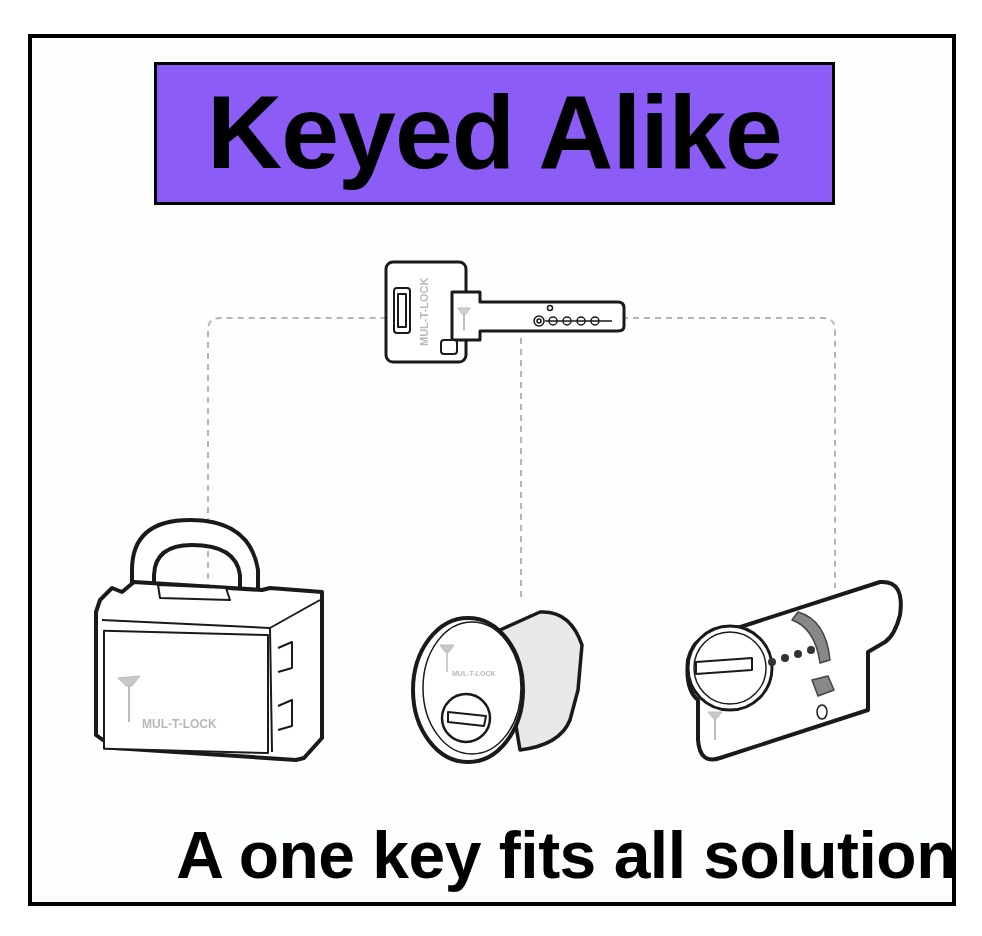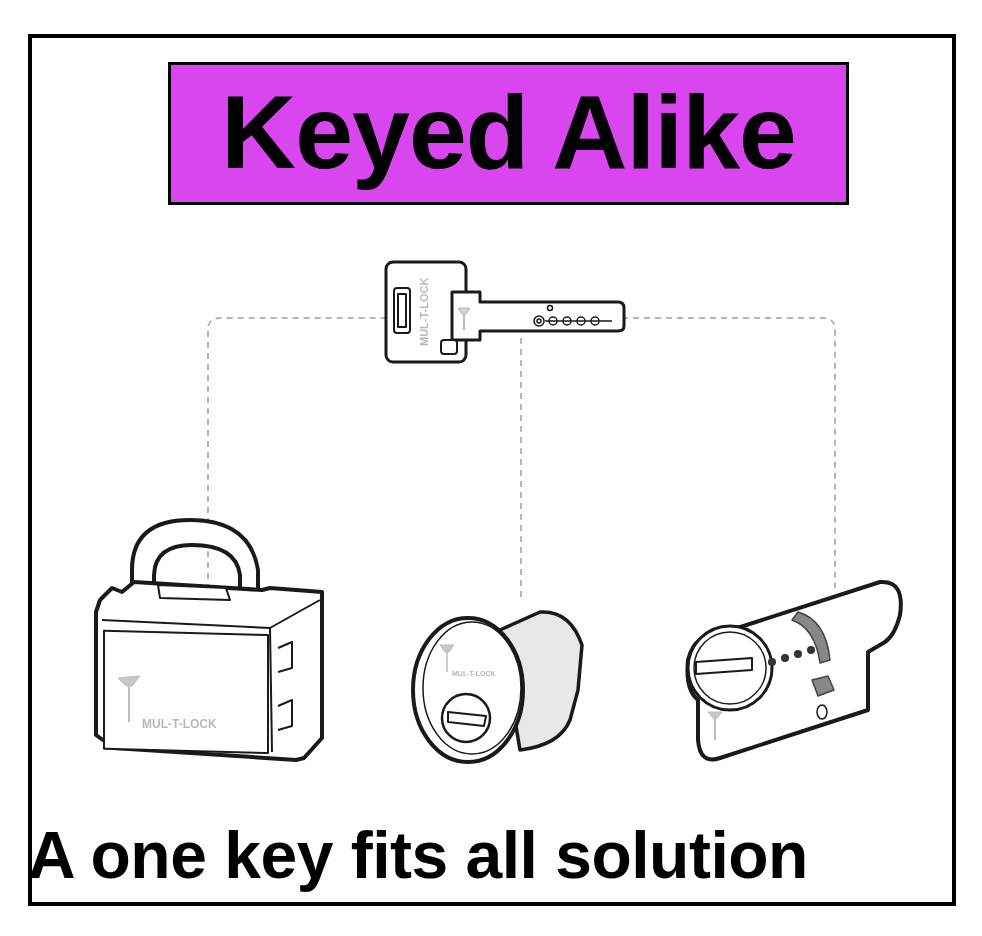--- a/index.html
+++ b/index.html
@@ -3,31 +3,31 @@
   <meta charset="utf-8">
   <style>
     html, body { margin: 0; padding: 0; background: #ffffff; }
     body { width: 982px; height: 936px; position: relative; overflow: hidden; font-family: "Liberation Sans", sans-serif; }
     .outer-frame {
       position: absolute; left: 28px; top: 34px; width: 920px; height: 864px;
       border: 4px solid #000; background: #fdfefe;
     }
     .title-box {
       position: absolute; left: 154px; top: 62px; width: 675px; height: 137px;
-      border: 3px solid #000; background: #d946ef;
-      display: flex; align-items: center; justify-content: center; margin-left: 14px;
+      border: 3px solid #000; background: #8b5cf6;
+      display: flex; align-items: center; justify-content: center;
     }
     .title-text {
       font-family: "Liberation Sans", sans-serif; font-weight: bold;
       font-size: 104px; line-height: 1; color: #000; letter-spacing: -1px;
       margin-top: -4px;
     }
     .footer-text {
       position: absolute; left: 28px; width: 928px; top: 822px;
-      text-align: left; font-family: "Liberation Sans", sans-serif;
+      text-align: right; font-family: "Liberation Sans", sans-serif;
       font-weight: bold; font-size: 66px; line-height: 1; color: #000;
       letter-spacing: -0.5px;
     }
     svg.illus { position: absolute; left: 0; top: 0; }
     .logo-text { font-family: "Liberation Sans", sans-serif; font-weight: bold; fill: #b8b8b8; }
   </style>
 </head>
 <body>
 
 <div class="outer-frame"></div>

